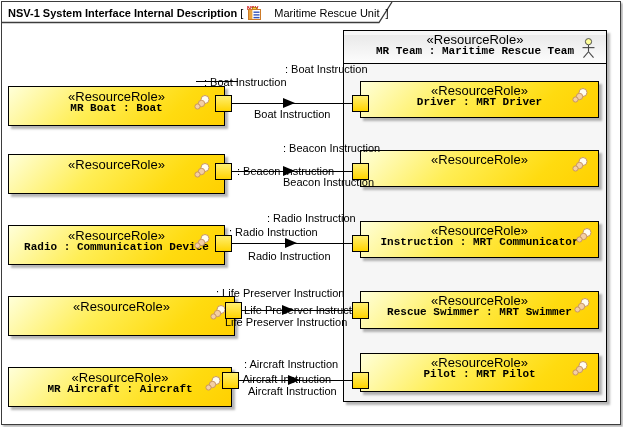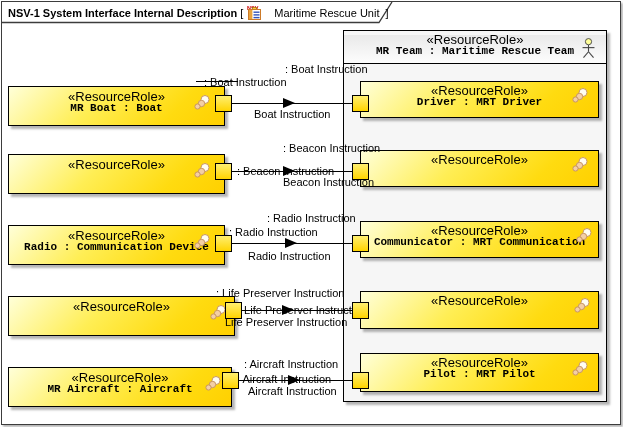--- a/index.html
+++ b/index.html
@@ -164,29 +164,30 @@
   <div class="node rt" style="left:360px;top:150px;width:237px;height:35px;">
     <span class="stereo">«ResourceRole»</span>
     <svg class="role-icon" style="right:10px;top:6px;" width="17" height="15" viewBox="0 0 17 15">
       <circle cx="12" cy="4.5" r="4" fill="#fffdf2" stroke="#c89664"></circle>
       <circle cx="8.5" cy="8.5" r="3.2" fill="#f3cfa6" stroke="#c89664"></circle>
       <circle cx="4.5" cy="11.5" r="2.6" fill="#f3cfa6" stroke="#c89664"></circle>
     </svg>
   </div>
   <div class="node rt" style="left:360px;top:221px;width:237px;height:35px;">
     <span class="stereo">«ResourceRole»</span>
-    <span class="nname">Communicator : MRT Communication</span>
+    <span class="nname">Instruction : MRT Communicator</span>
     <svg class="role-icon" style="right:6px;top:6px;" width="17" height="15" viewBox="0 0 17 15">
       <circle cx="12" cy="4.5" r="4" fill="#fffdf2" stroke="#c89664"></circle>
       <circle cx="8.5" cy="8.5" r="3.2" fill="#f3cfa6" stroke="#c89664"></circle>
       <circle cx="4.5" cy="11.5" r="2.6" fill="#f3cfa6" stroke="#c89664"></circle>
     </svg>
   </div>
   <div class="node rt" style="left:360px;top:291px;width:237px;height:36px;">
     <span class="stereo">«ResourceRole»</span>
+    <span class="nname">Rescue Swimmer : MRT Swimmer</span>
     <svg class="role-icon" style="right:8px;top:6px;" width="17" height="15" viewBox="0 0 17 15">
       <circle cx="12" cy="4.5" r="4" fill="#fffdf2" stroke="#c89664"></circle>
       <circle cx="8.5" cy="8.5" r="3.2" fill="#f3cfa6" stroke="#c89664"></circle>
       <circle cx="4.5" cy="11.5" r="2.6" fill="#f3cfa6" stroke="#c89664"></circle>
     </svg>
   </div>
   <div class="node rt" style="left:360px;top:353px;width:237px;height:37px;">
     <span class="stereo">«ResourceRole»</span>
     <span class="nname">Pilot : MRT Pilot</span>
     <svg class="role-icon" style="right:10px;top:7px;" width="17" height="15" viewBox="0 0 17 15">

